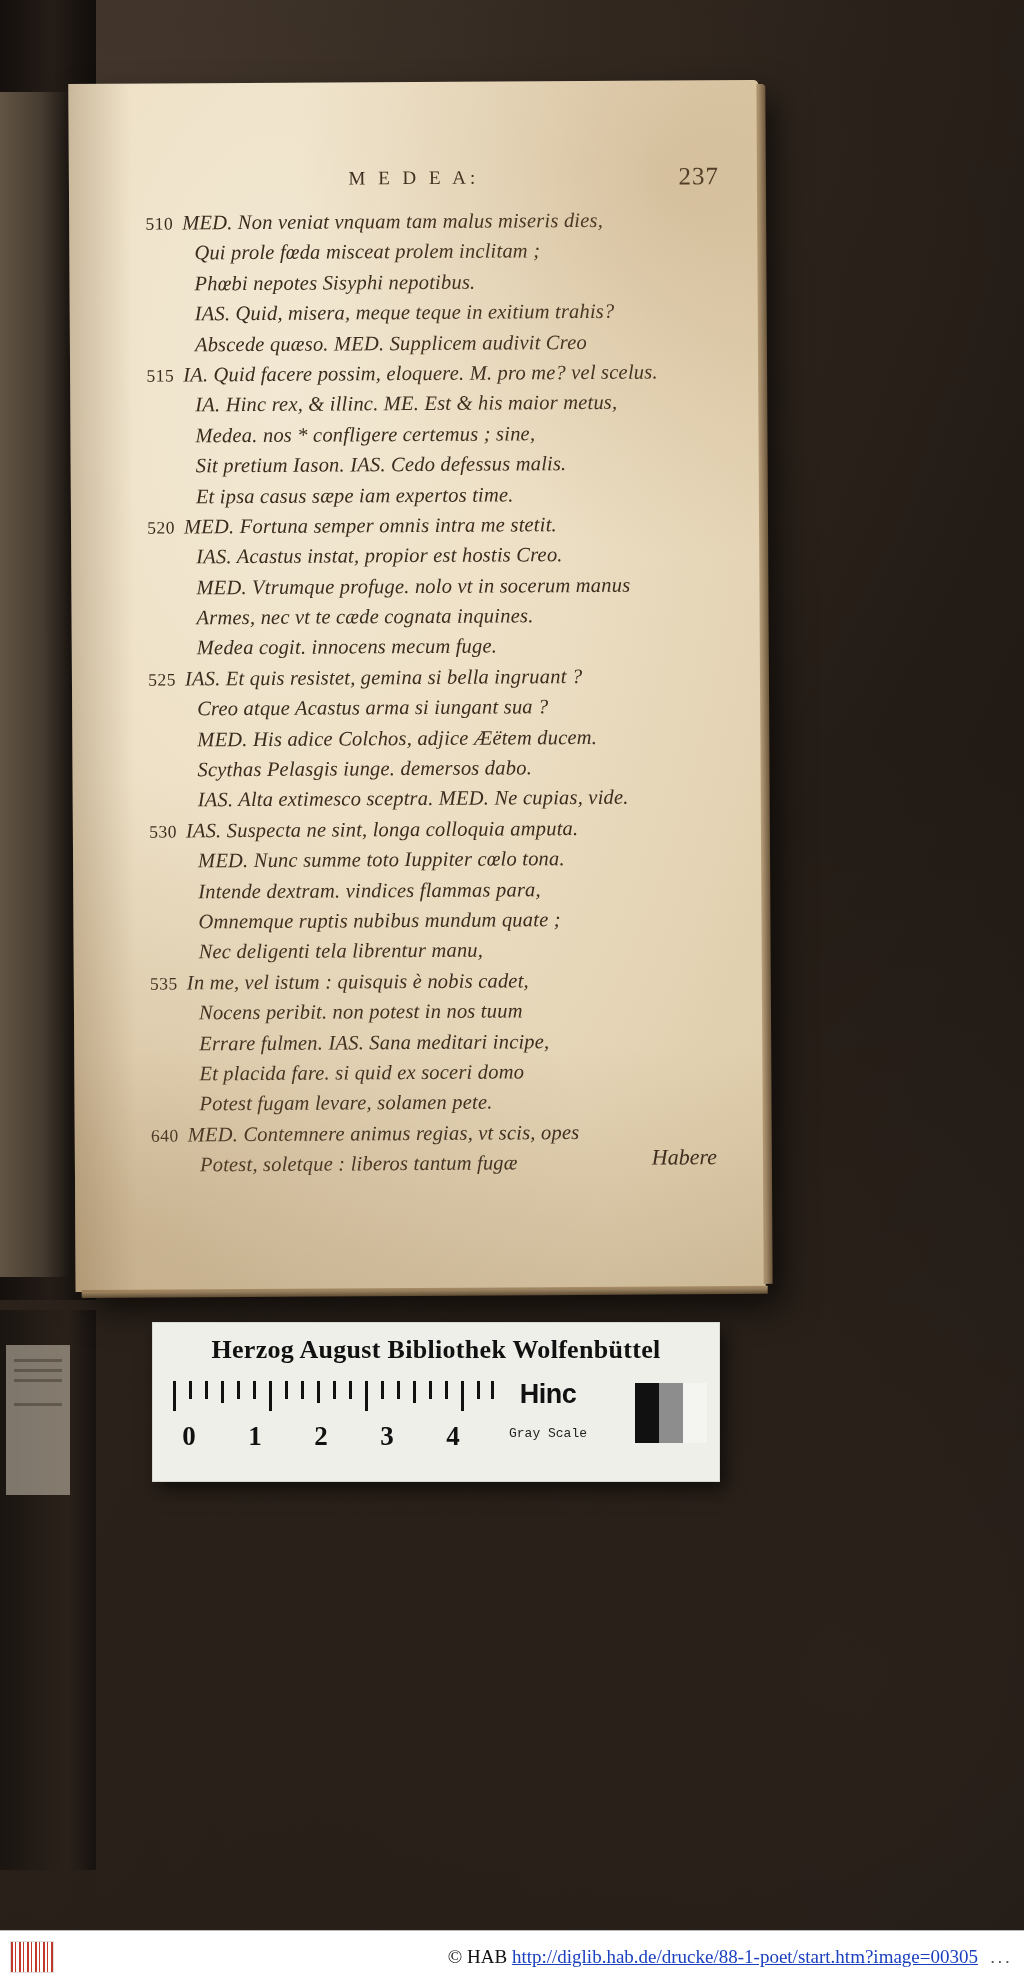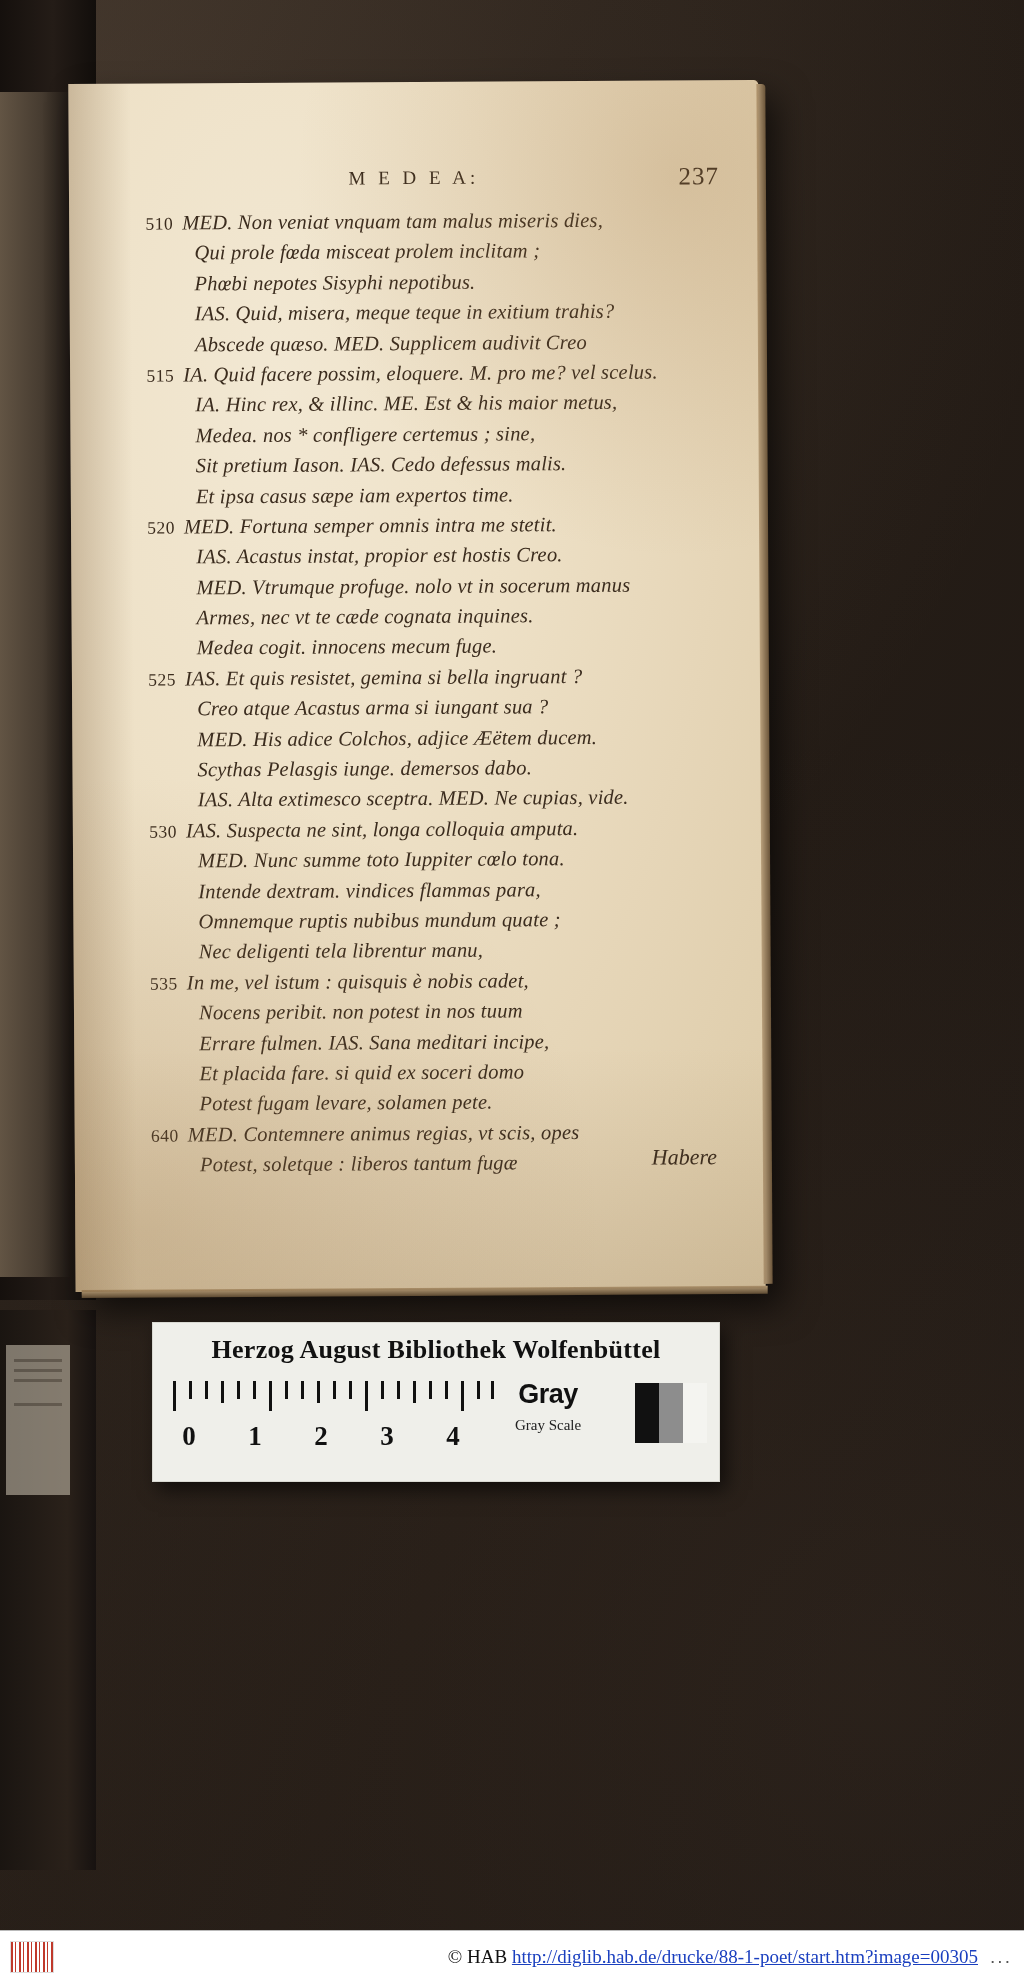--- a/index.html
+++ b/index.html
@@ -244,24 +244,24 @@
     width: 150px;
   }
   .kodak-word {
     font-family: "Liberation Sans", sans-serif;
     font-weight: bold;
     font-size: 27px;
     color: #111;
     letter-spacing: -0.5px;
   }
   .kodak-sub {
-    font-family: Liberation Serif, serif;
-    font-size: 15px;
+    font-family: Liberation Mono, monospace;
+    font-size: 13px;
     color: #222;
-    margin-top: 7px;
+    margin-top: 16px;
   }
   .patches {
     position: absolute;
     right: 12px; top: 60px;
     width: 72px; height: 60px;
     display: flex;
   }
   .patches b {
     display: block;
     width: 24px; height: 60px;
@@ -507,21 +507,21 @@
       <div class="ruler-nums">
         <span style="left:22px">0</span>
         <span style="left:88px">1</span>
         <span style="left:154px">2</span>
         <span style="left:220px">3</span>
         <span style="left:286px">4</span>
       </div>
     </div>
 
     <div class="kodak">
-      <div class="kodak-word">Gray</div>
+      <div class="kodak-word">Hinc</div>
       <div class="kodak-sub">Gray Scale</div>
     </div>
 
     <div class="patches">
       <b class="p-black"></b>
       <b class="p-grey"></b>
       <b class="p-white"></b>
     </div>
   </div>
 

